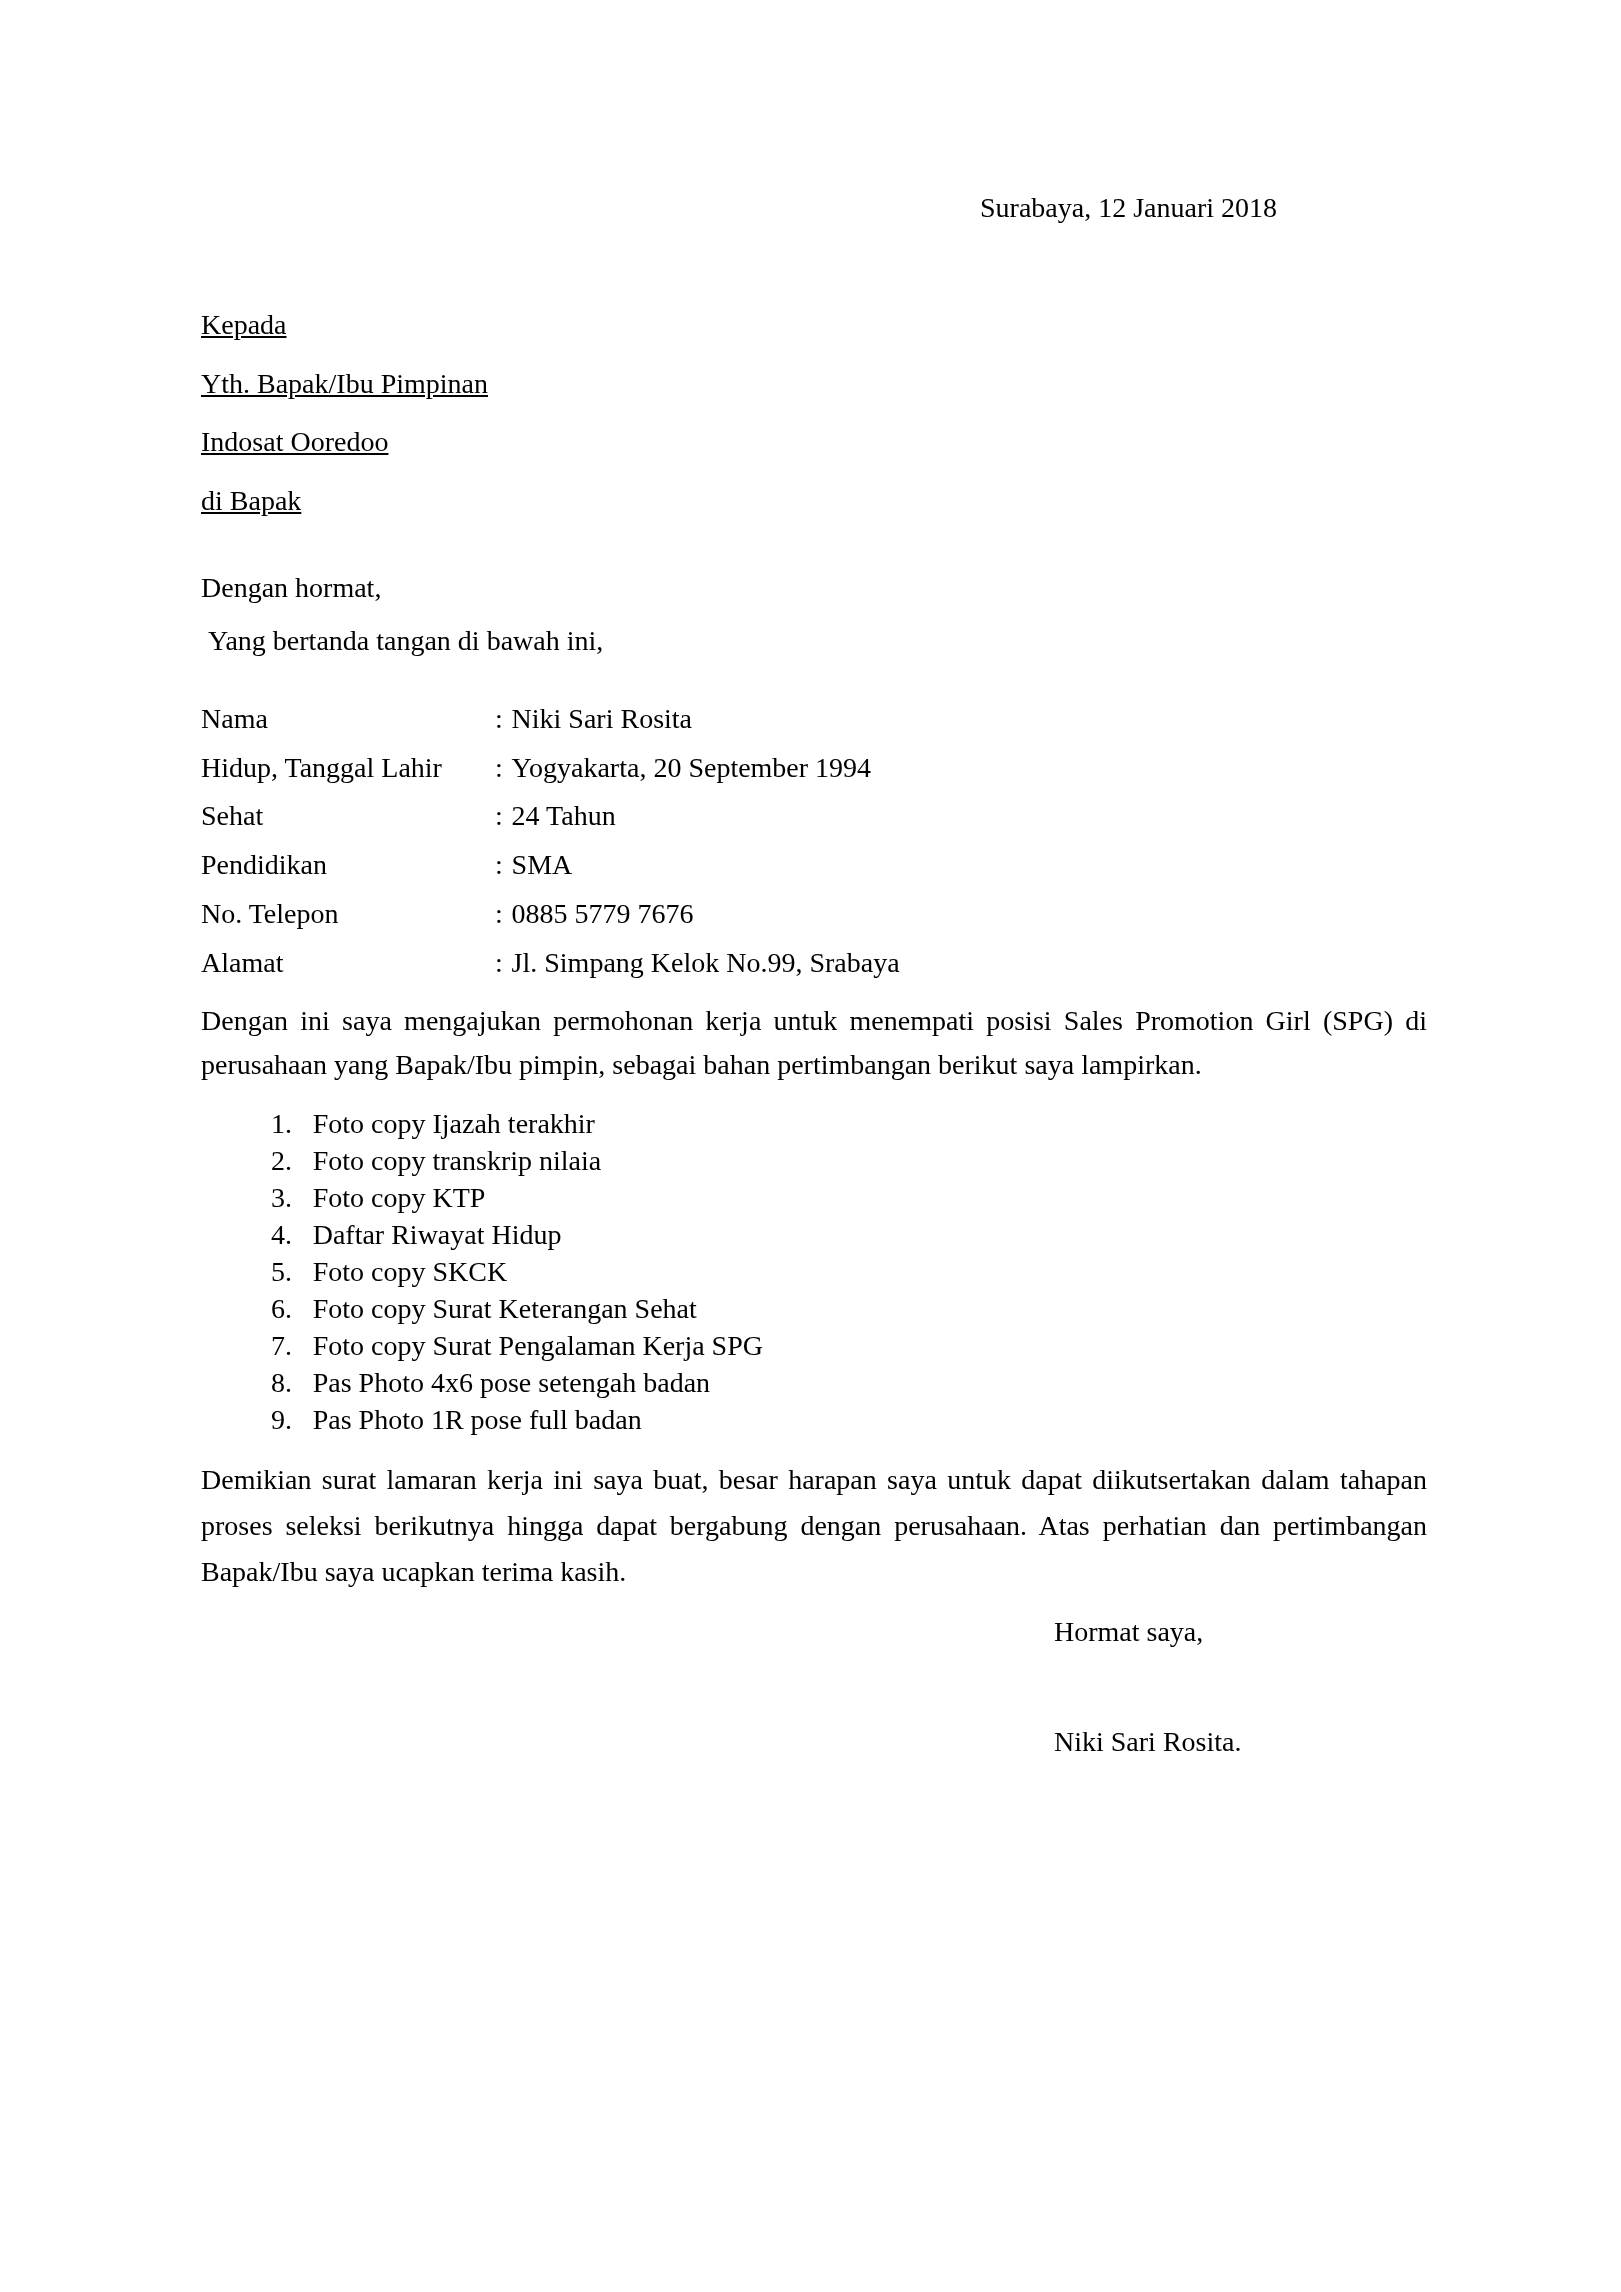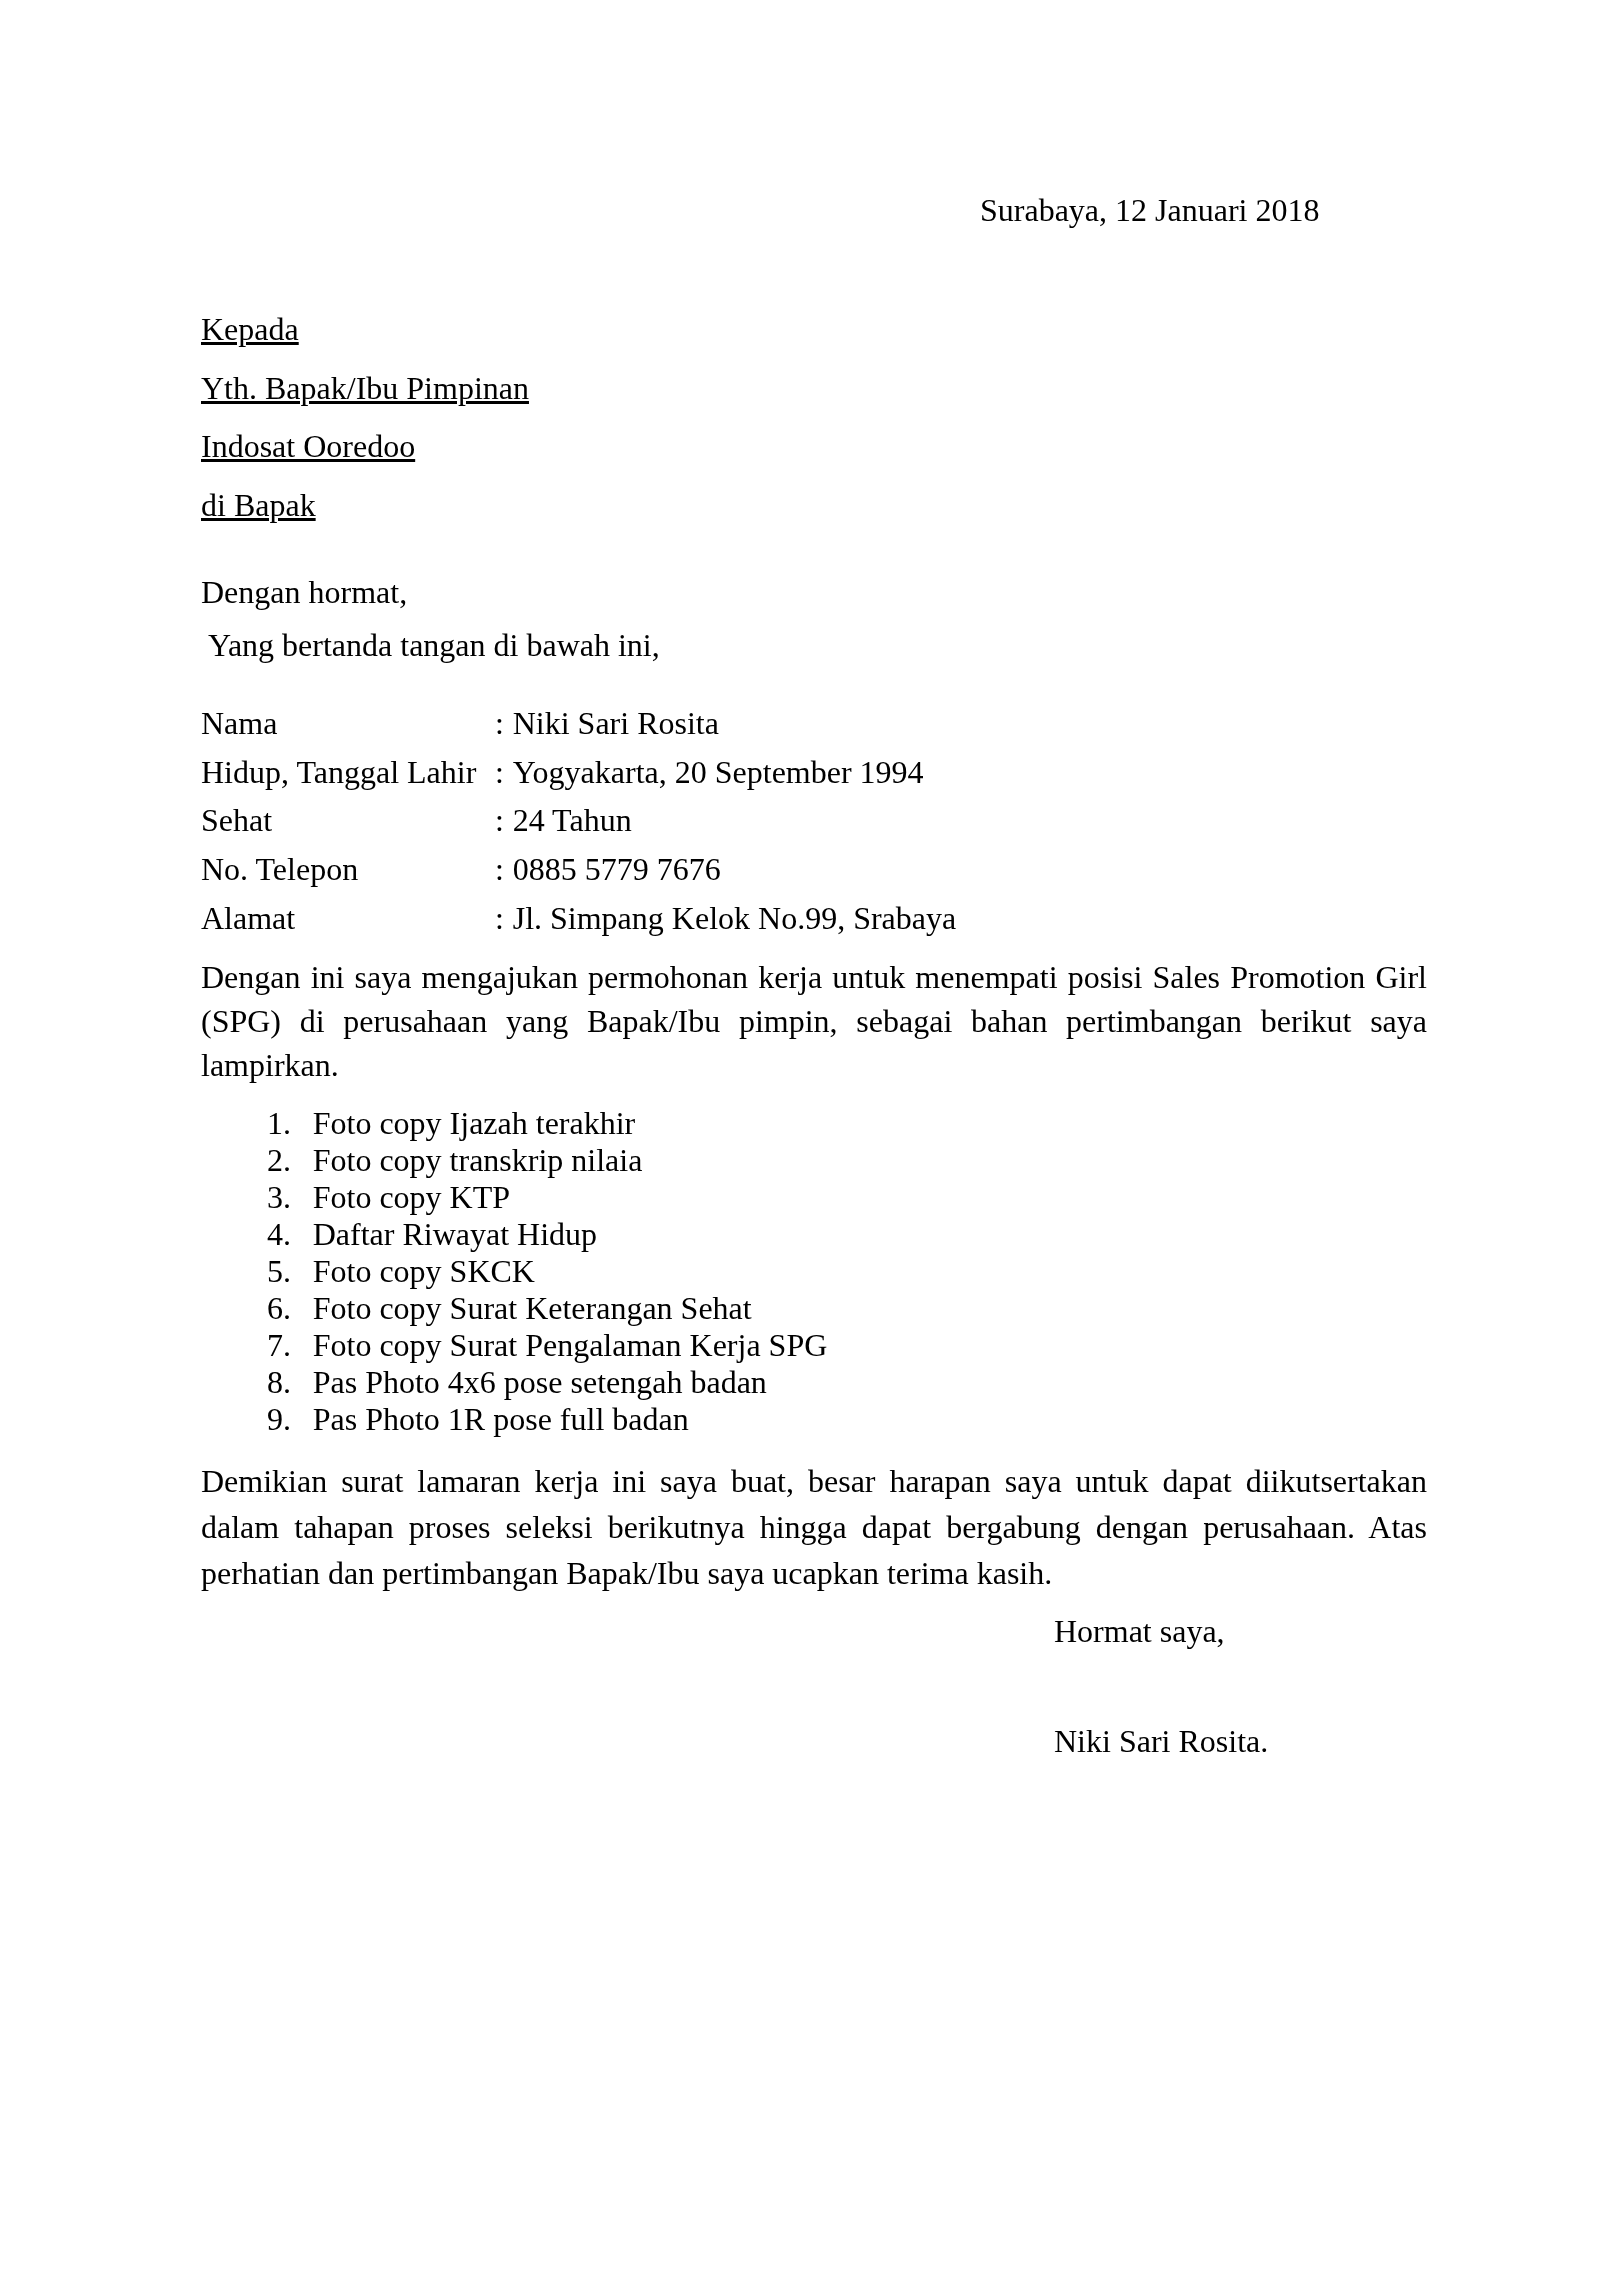--- a/index.html
+++ b/index.html
@@ -7,21 +7,21 @@
     padding: 0;
     background: #ffffff;
   }
   .page {
     position: relative;
     width: 1621px;
     height: 2293px;
     background: #ffffff;
     color: #000000;
     font-family: "Liberation Serif", "DejaVu Serif", serif;
-    font-size: 32px;
+    font-size: 28px;
     box-sizing: border-box;
     padding: 192px 194px 0 201px;
     overflow: hidden;
   }
   .date-line {
     padding-left: 779px;
     margin-bottom: 84px;
     white-space: nowrap;
   }
   .recipient-block p {
@@ -109,20 +109,23 @@
     <div class="field-row">
       <span class="field-label">Nama</span><span class="field-sep">:</span><span class="field-value">Niki Sari Rosita</span>
     </div>
     <div class="field-row">
       <span class="field-label">Hidup, Tanggal Lahir</span><span class="field-sep">:</span><span class="field-value">Yogyakarta, 20 September 1994</span>
     </div>
     <div class="field-row">
       <span class="field-label">Sehat</span><span class="field-sep">:</span><span class="field-value">24 Tahun</span>
     </div>
     <div class="field-row">
+      <span class="field-label">Pendidikan</span><span class="field-sep">:</span><span class="field-value">SMA</span>
+    </div>
+    <div class="field-row">
       <span class="field-label">No. Telepon</span><span class="field-sep">:</span><span class="field-value">0885 5779 7676</span>
     </div>
     <div class="field-row">
       <span class="field-label">Alamat</span><span class="field-sep">:</span><span class="field-value">Jl. Simpang Kelok No.99, Srabaya</span>
     </div>
   </div>
 
   <p class="body-paragraph">Dengan ini saya mengajukan permohonan kerja untuk menempati posisi Sales Promotion Girl (SPG) di perusahaan yang Bapak/Ibu pimpin, sebagai bahan pertimbangan berikut saya lampirkan.</p>
 
   <ol class="attachments">

